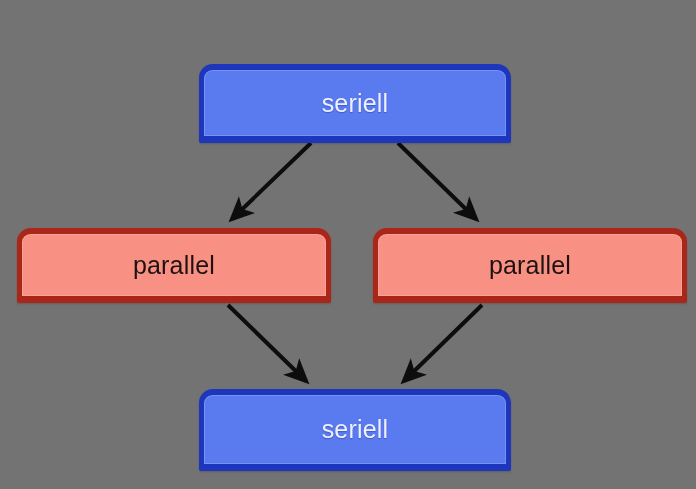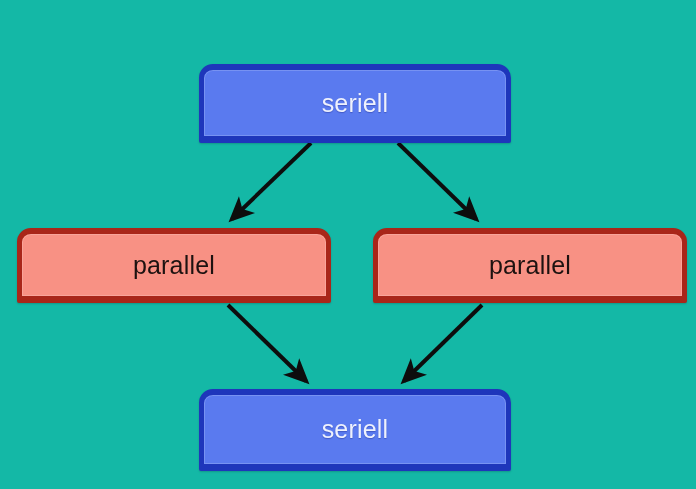--- a/index.html
+++ b/index.html
@@ -70,21 +70,21 @@
 
   
   #node-seriell-top    { left: 199px; top: 64px;  width: 312px; height: 79px; }
   #node-parallel-left  { left: 17px;  top: 228px; width: 314px; height: 75px; }
   #node-parallel-right { left: 373px; top: 228px; width: 314px; height: 75px; }
   #node-seriell-bottom { left: 199px; top: 389px; width: 312px; height: 82px; }
 </style>
 </head>
 <body style="background: rgb(253, 253, 251);">
 
-<div id="diagram-canvas" style="background: #14b8a6;">
+<div id="diagram-canvas" style="background: #737373;">
 
   <svg id="arrow-layer" viewBox="0 0 696 489">
     <defs>
       <marker id="arrowhead" markerWidth="7" markerHeight="7" refX="5.4" refY="3.2" orient="auto" markerUnits="strokeWidth">
         <path d="M0.2,0.3 L6.6,3.2 L0.2,6.1 L1.8,3.2 Z" fill="#0d0d0d"></path>
       </marker>
     </defs>
 
     <line x1="311" y1="143" x2="232" y2="219" stroke="#0d0d0d" stroke-width="4" marker-end="url(#arrowhead)"></line>
 

